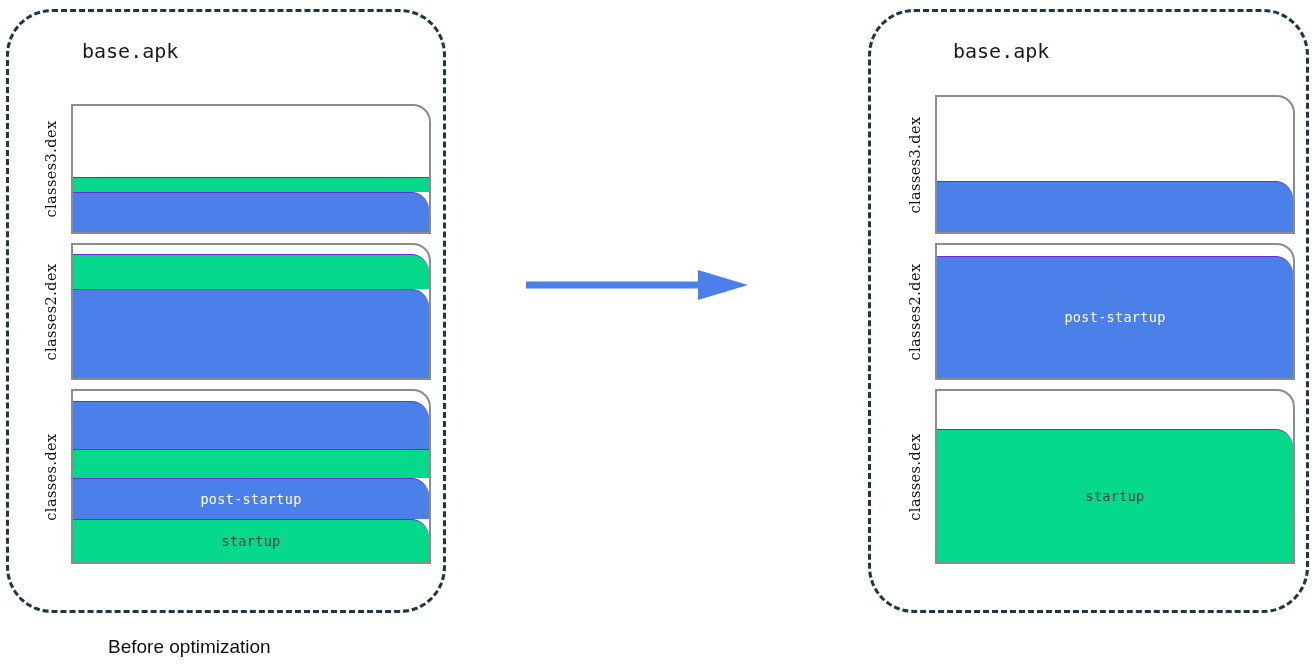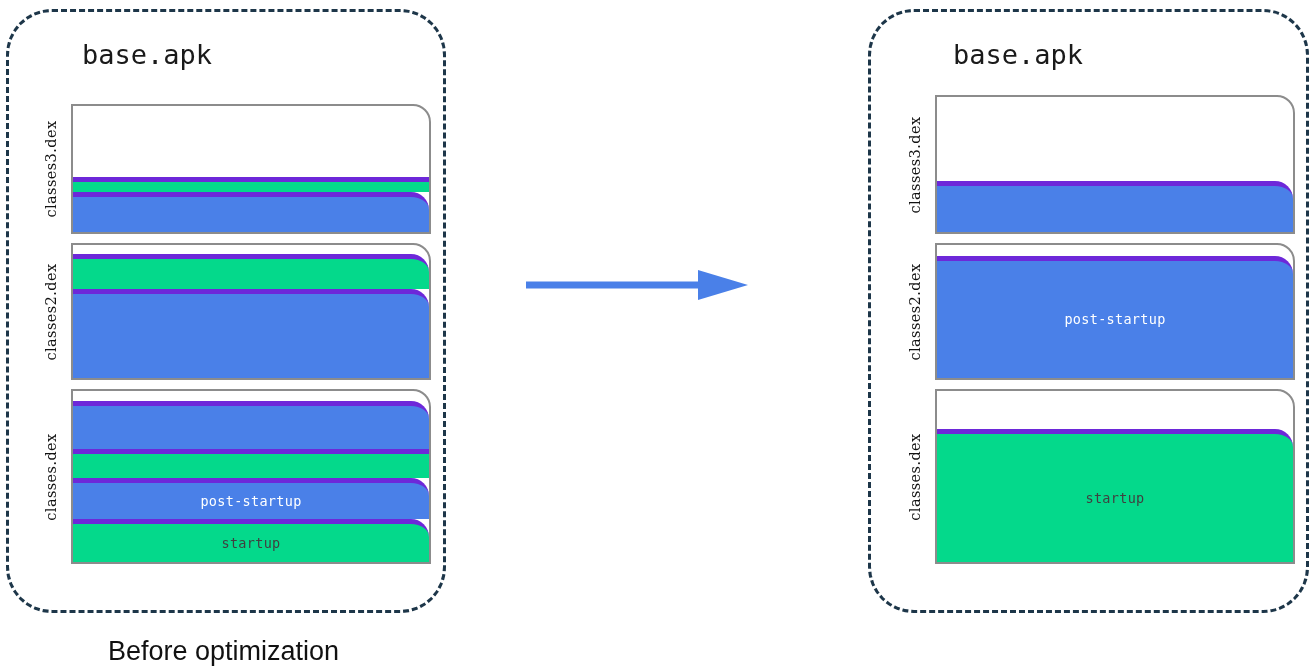--- a/index.html
+++ b/index.html
@@ -30,21 +30,21 @@
     border-radius: 46px;
     background: #ffffff;
   }
   #panel-before { left: 6px;  top: 9px; width: 440px; height: 604px; }
   #panel-after  { left: 868px; top: 9px; width: 441px; height: 604px; }
 
   .apk-title {
     position: absolute;
     top: 27px;
     font-family: "DejaVu Sans Mono", "Liberation Mono", monospace;
-    font-size: 27px;
+    font-size: 20px;
     color: #1a1a1a;
     letter-spacing: 0px;
     white-space: nowrap;
   }
   #panel-before .apk-title { left: 73px; }
   #panel-after  .apk-title { left: 82px; }
 
   
   .dex-group {
     position: absolute;
@@ -81,21 +81,21 @@
     background: #ffffff;
     overflow: hidden;
   }
 
   
   .band {
     position: absolute;
     left: 0;
     right: 0;
     box-sizing: border-box;
-    border-top: 5px solid #6d28d9;
+    border-top: 1px solid #6d28d9;
     display: flex;
     align-items: center;
     justify-content: center;
     overflow: hidden;
   }
   .band.blue  { background: #4a80e8; }
   .band.green { background: #04d98b; }
   .band.round-tr { border-top-right-radius: 18px; }
 
   .band-label {
@@ -114,21 +114,21 @@
     top: 262px;
     width: 240px;
     height: 46px;
   }
 
   
   .caption {
     position: absolute;
     top: 636px;
     font-family: "Liberation Sans", sans-serif;
-    font-size: 27px;
+    font-size: 19px;
     color: #111111;
     white-space: nowrap;
   }
   #caption-before { left: 108px; }
   #caption-after  { left: 971px; }
 </style>
 </head>
 <body>
 
 <div id="stage">

